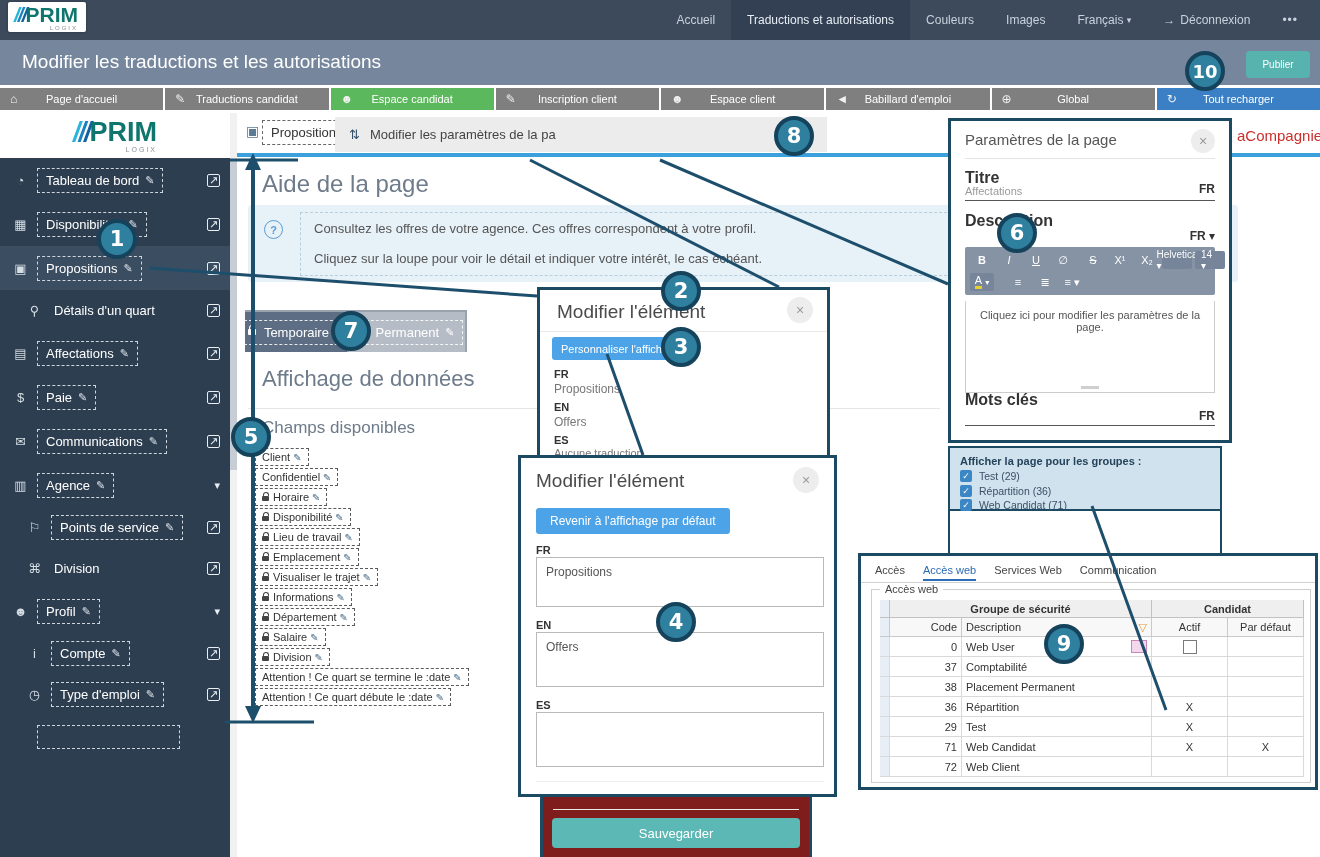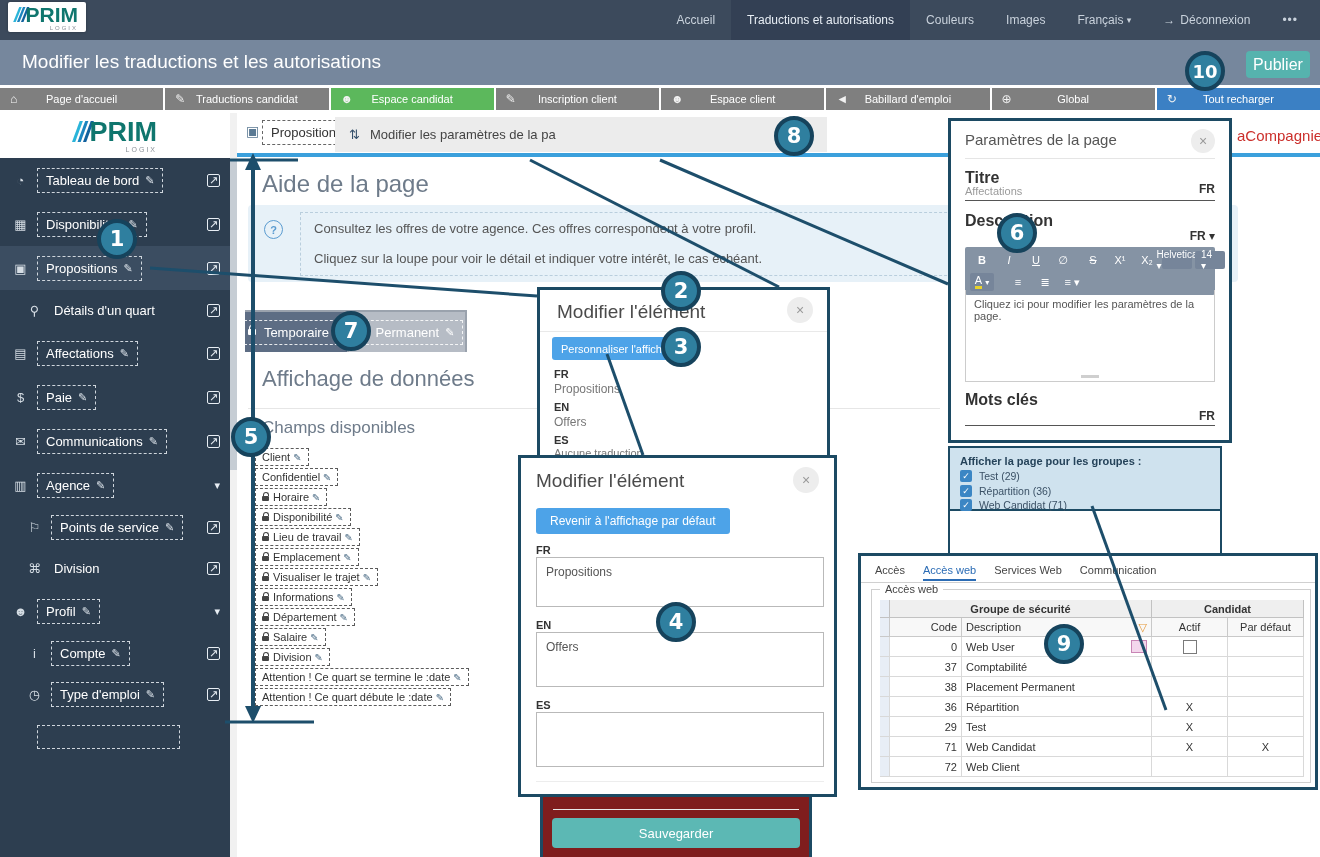--- a/index.html
+++ b/index.html
@@ -12,21 +12,21 @@
   .nav-item.active{background:#334054;color:#e8eef5;}
   .logo-box{background:#fff;border-radius:2px;padding:2px 8px 1px 6px;box-shadow:0 0 3px rgba(0,0,0,.3);}
   .logo{white-space:nowrap;line-height:1;}
   .logo .sl{font-style:italic;font-weight:bold;letter-spacing:-2px;}
   .logo .s1{color:#2ab4d9}.logo .s2{color:#1b84bf}.logo .s3{color:#11619e}
   .logo .word{font-weight:bold;color:#0f766e;letter-spacing:0;}
   .logo .sub{display:block;text-align:right;color:#8b9299;letter-spacing:2px;font-weight:normal;}
   
   .titlebar{left:0;top:40px;width:1320px;height:45px;background:#76879d;z-index:5;}
   .page-title{position:absolute;left:22px;top:11px;color:#fff;font-size:19px;}
-  .publish-btn{position:absolute;right:10px;top:11px;width:64px;height:27px;background:#56b3ae;color:#fff;font-size:16px;border:none;border-radius:4px;}
+  .publish-btn{position:absolute;right:10px;top:11px;width:64px;height:27px;background:#56b3ae;color:#fff;font-size:10px;border:none;border-radius:4px;}
   
   .ptabs{left:0;top:85px;width:1320px;height:28px;background:#fff;z-index:5;display:flex;gap:2px;padding-top:3px;box-sizing:border-box;}
   .ptab{flex:1;height:22px;background:#7f7f7f;color:#fff;font-size:11px;display:flex;align-items:center;position:relative;}
   .ptab .icon{position:absolute;left:10px;font-size:12px;color:#f2f2f2;}
   .ptab .lbl{width:100%;text-align:center;}
   .ptab.green{background:#5cb85c;}
   .ptab.blue{background:#3b80c4;}
   
   .sidebar{left:0;top:113px;width:230px;height:744px;background:#2d3e50;z-index:4;}
   .sb-logo{height:45px;background:#fff;display:flex;align-items:center;justify-content:center;}
@@ -479,21 +479,21 @@
         <span class="tb-btn dd" data-name="font-size-dropdown">14 ▾</span>
       </div>
       <div class="tb-row" style="margin-bottom:0;">
         <span class="tb-btn hl" data-name="highlight-color-button"><span class="a">A</span>&nbsp;<span style="font-size:8px;">▾</span></span>
         <span style="width:6px;"></span>
         <span class="tb-btn" data-name="bullet-list-button">≡</span>
         <span class="tb-btn" data-name="numbered-list-button">≣</span>
         <span class="tb-btn" data-name="align-dropdown">≡ ▾</span>
       </div>
     </div>
-    <div class="s-inner" style="top:169px;height:91px;border:1px solid #ccc;border-top:none;" data-name="description-editor">
+    <div class="s-inner" style="top:180px;height:91px;border:1px solid #ccc;border-top:none;text-align:center;" data-name="description-editor">
       <div style="padding:8px;font-size:11px;color:#555;" data-name="description-text">Cliquez ici pour modifier les paramètres de la page.</div>
       <div style="position:absolute;left:50%;bottom:3px;width:18px;height:3px;background:#cfcfcf;transform:translateX(-50%);" data-name="resize-handle"></div>
     </div>
     <div class="s-inner mini-lbl" style="top:270px;" data-name="keywords-label">Mots clés</div>
     <div class="s-inner" style="top:288px;text-align:right;font-weight:bold;font-size:12px;color:#333;" data-name="keywords-lang-label">FR</div>
     <div class="s-inner" style="top:304px;height:1px;background:#555;" data-name="keywords-underline"></div>
   </div>
 
   <div class="abs groups" data-name="groups-visibility-box">
     <div class="grp-head" data-name="groups-heading">Afficher la page pour les groupes :</div>

